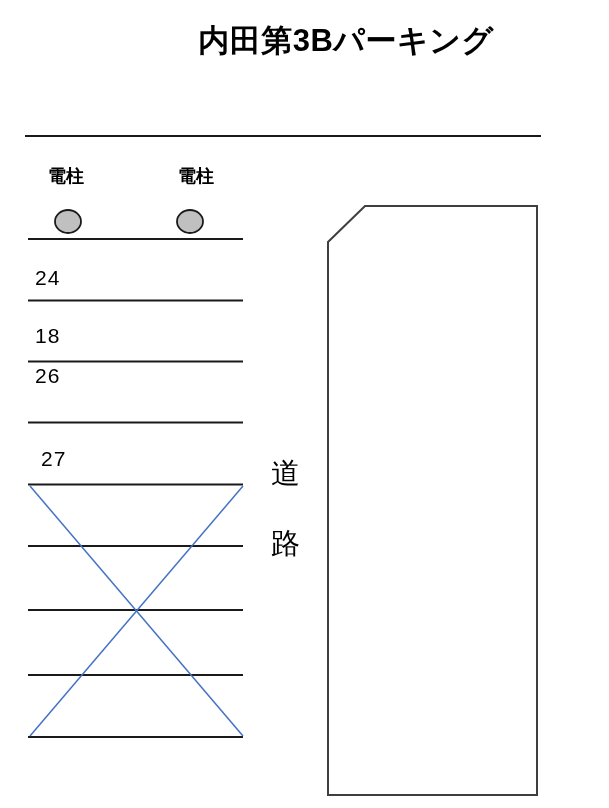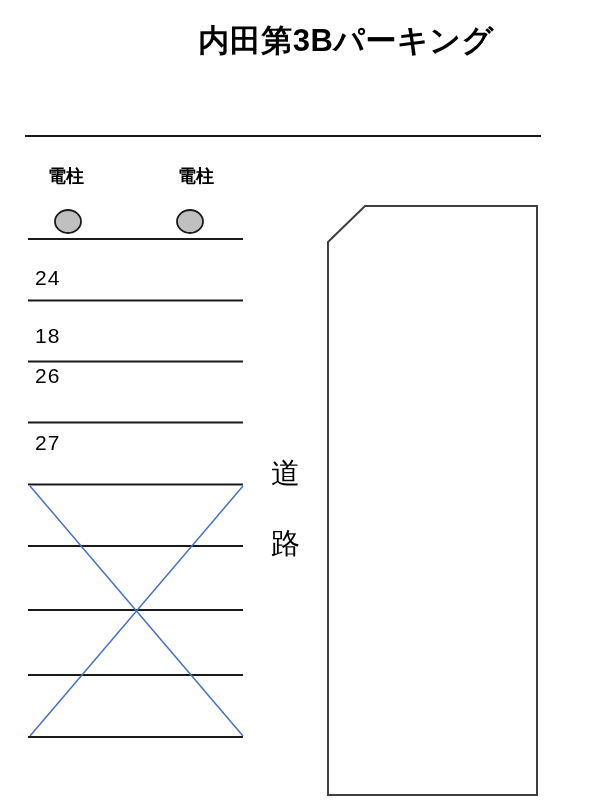--- a/index.html
+++ b/index.html
@@ -25,21 +25,21 @@
   .page-title{top:20px;left:0;width:100%;text-align:center;padding-left:92px;box-sizing:border-box;
     font-size:31px;font-weight:600;letter-spacing:0.5px;}
   .road-top{top:149px;left:258px;font-size:29px;font-weight:500;}
   .pole-label{top:164px;font-size:18px;font-weight:700;}
   .pole-label.p1{left:48px;}
   .pole-label.p2{left:178px;}
   .stall-number{left:35px;font-size:21px;font-weight:400;letter-spacing:1px;}
   .stall-number.n24{top:254px;margin-top:12px;}
   .stall-number.n25{top:324px;}
   .stall-number.n26{top:364px;}
-  .stall-number.n27{top:431px;}
+  .stall-number.n27{top:447px;margin-left:6px;}
   .road-side{top:458px;left:271px;display:flex;flex-direction:column;row-gap:40px;
     font-size:29px;font-weight:500;line-height:30px;}
   .stall-line{stroke:var(--line-black);stroke-width:2;}
   .road-line{stroke:var(--line-black);stroke-width:2;}
   .pole-circle{fill:var(--pole-fill);stroke:var(--pole-stroke);stroke-width:1.8;}
   .x-line{stroke:var(--cross-out-blue);stroke-width:1.5;}
   .structure{fill:var(--background);stroke:var(--structure-outline);stroke-width:2;}
 </style>
 </head>
 <body>

